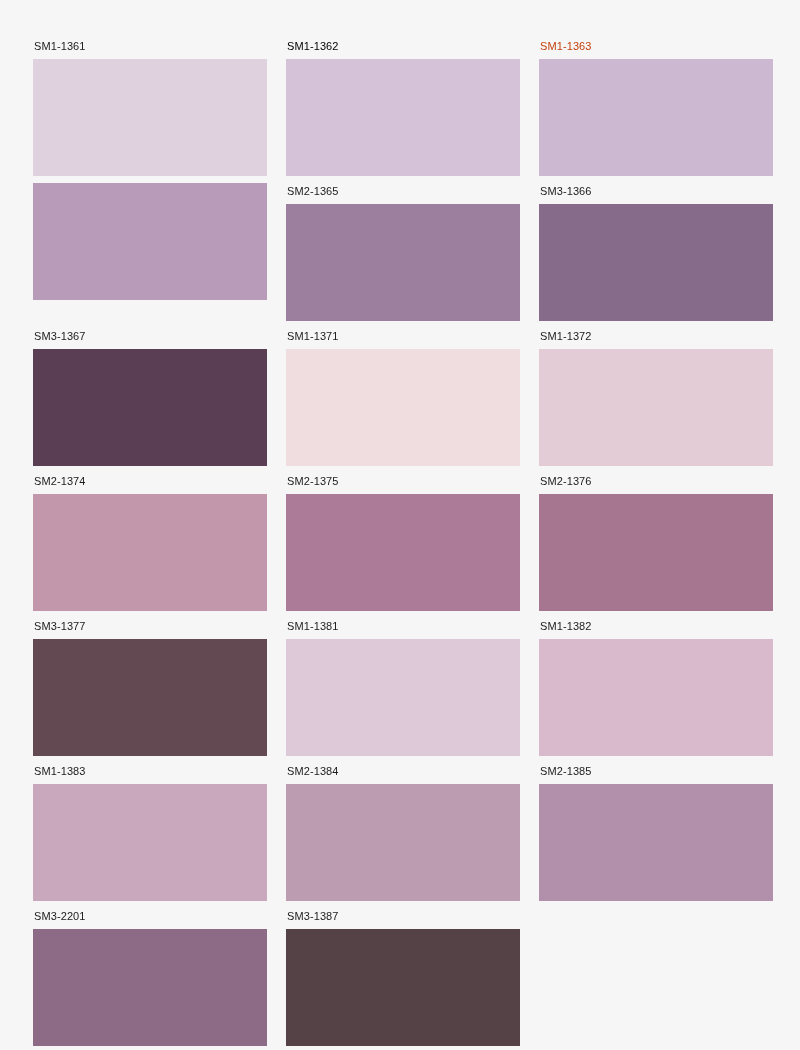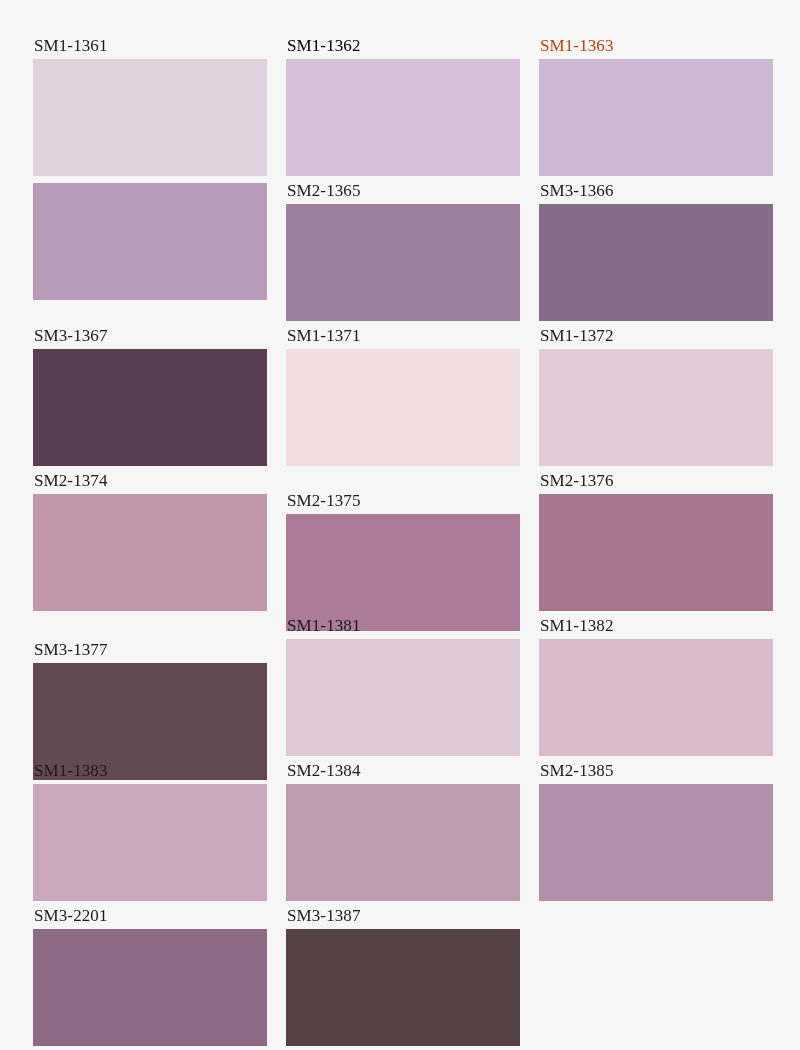--- a/index.html
+++ b/index.html
@@ -34,22 +34,22 @@
 
   .swatch-cell {
     position: relative;
     width: 234px;
     height: 145px;
     box-sizing: border-box;
   }
 
   .swatch-label {
     display: block;
-    font-family: Liberation Serif, serif;
-    font-size: 17px;
+    font-family: Liberation Sans, sans-serif;
+    font-size: 11px;
     line-height: 16px;
     color: #1b1b1b;
     letter-spacing: 0.1px;
     height: 21px;
     padding-left: 1px;
     white-space: nowrap;
   }
 
   .swatch-chip {
     display: block;
@@ -96,29 +96,29 @@
       </div>
       <div class="swatch-cell">
         <span class="swatch-label" style="color: rgb(27, 27, 27);">SM1-1372</span>
         <span class="swatch-chip" style="background-color: rgb(228, 204, 214);"></span>
       </div>
       <div class="swatch-cell">
         <span class="swatch-label" style="color: rgb(27, 27, 27);">SM2-1374</span>
         <span class="swatch-chip" style="background-color: rgb(194, 151, 171);"></span>
       </div>
       <div class="swatch-cell">
-        <span class="swatch-label" style="color: rgb(27, 27, 27); margin-top: 20px;">SM2-1375</span>
+        <span class="swatch-label" style="color: rgb(27, 27, 27);">SM2-1375</span>
         <span class="swatch-chip" style="background-color: rgb(171, 123, 151);"></span>
       </div>
       <div class="swatch-cell">
         <span class="swatch-label" style="color: rgb(27, 27, 27);">SM2-1376</span>
         <span class="swatch-chip" style="background-color: rgb(166, 118, 144);"></span>
       </div>
       <div class="swatch-cell">
-        <span class="swatch-label" style="color: rgb(27, 27, 27); margin-top: 24px;">SM3-1377</span>
+        <span class="swatch-label" style="color: rgb(27, 27, 27);">SM3-1377</span>
         <span class="swatch-chip" style="background-color: rgb(99, 74, 82);"></span>
       </div>
       <div class="swatch-cell">
         <span class="swatch-label" style="color: rgb(27, 27, 27);">SM1-1381</span>
         <span class="swatch-chip" style="background-color: rgb(221, 201, 216);"></span>
       </div>
       <div class="swatch-cell">
         <span class="swatch-label" style="color: rgb(27, 27, 27);">SM1-1382</span>
         <span class="swatch-chip" style="background-color: rgb(217, 186, 204);"></span>
       </div>

